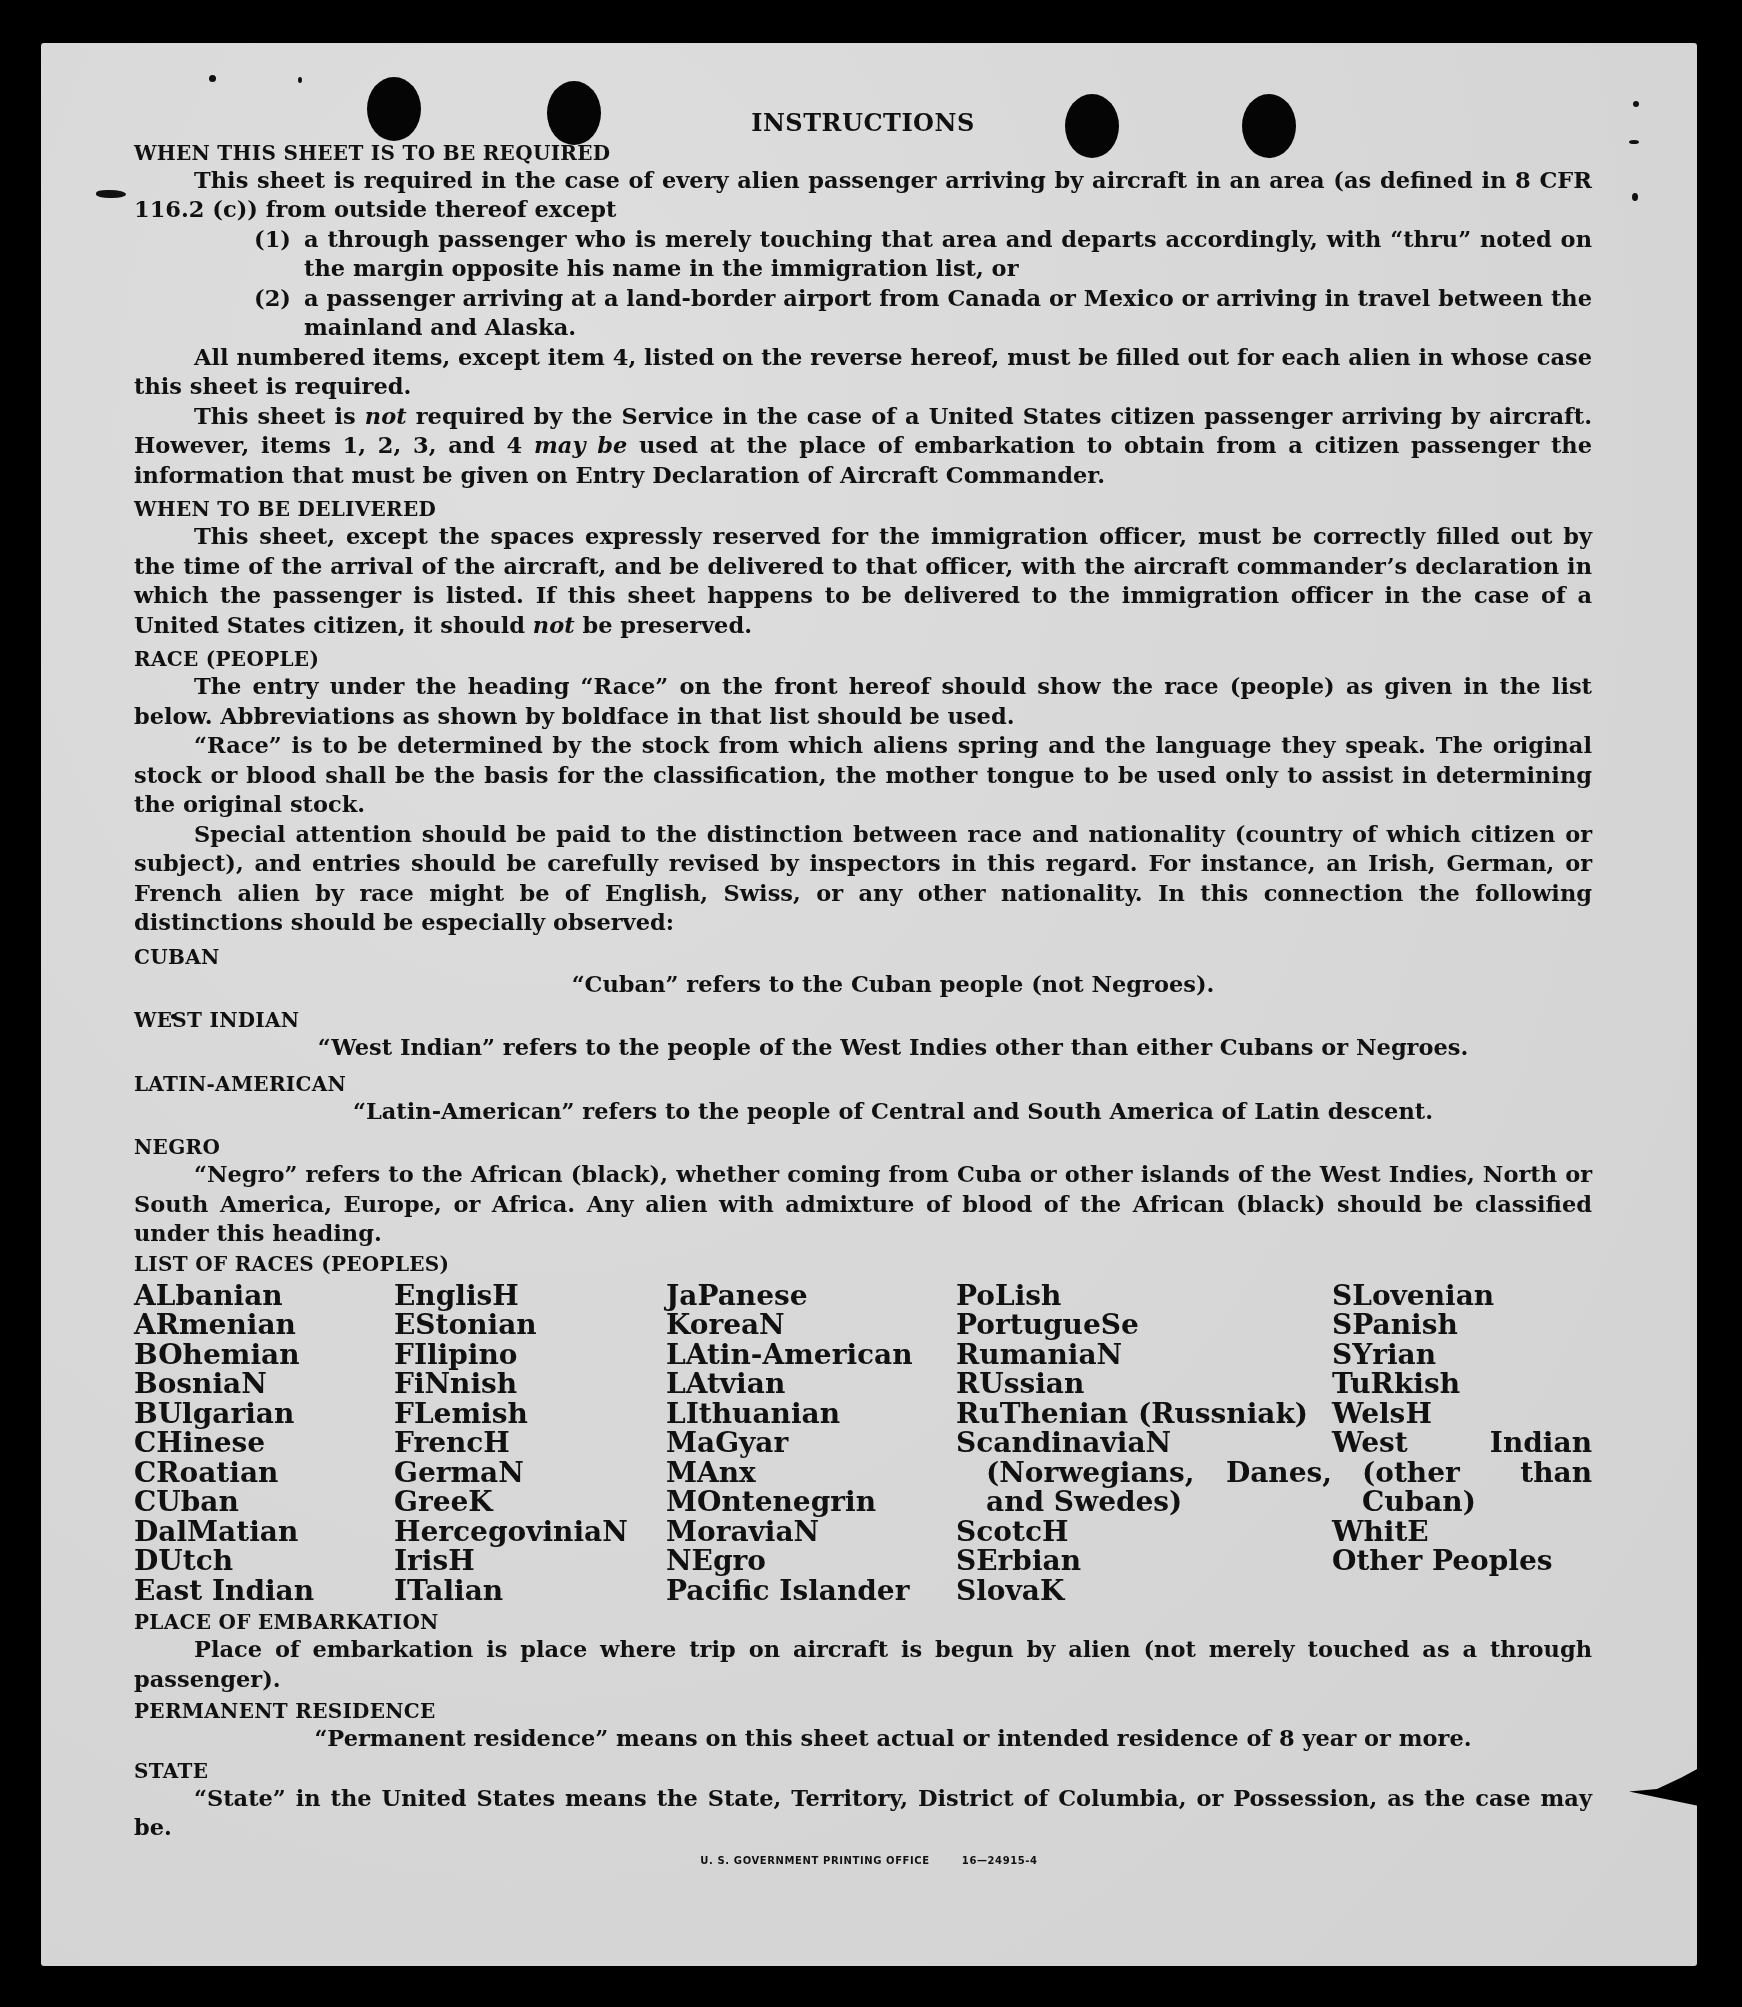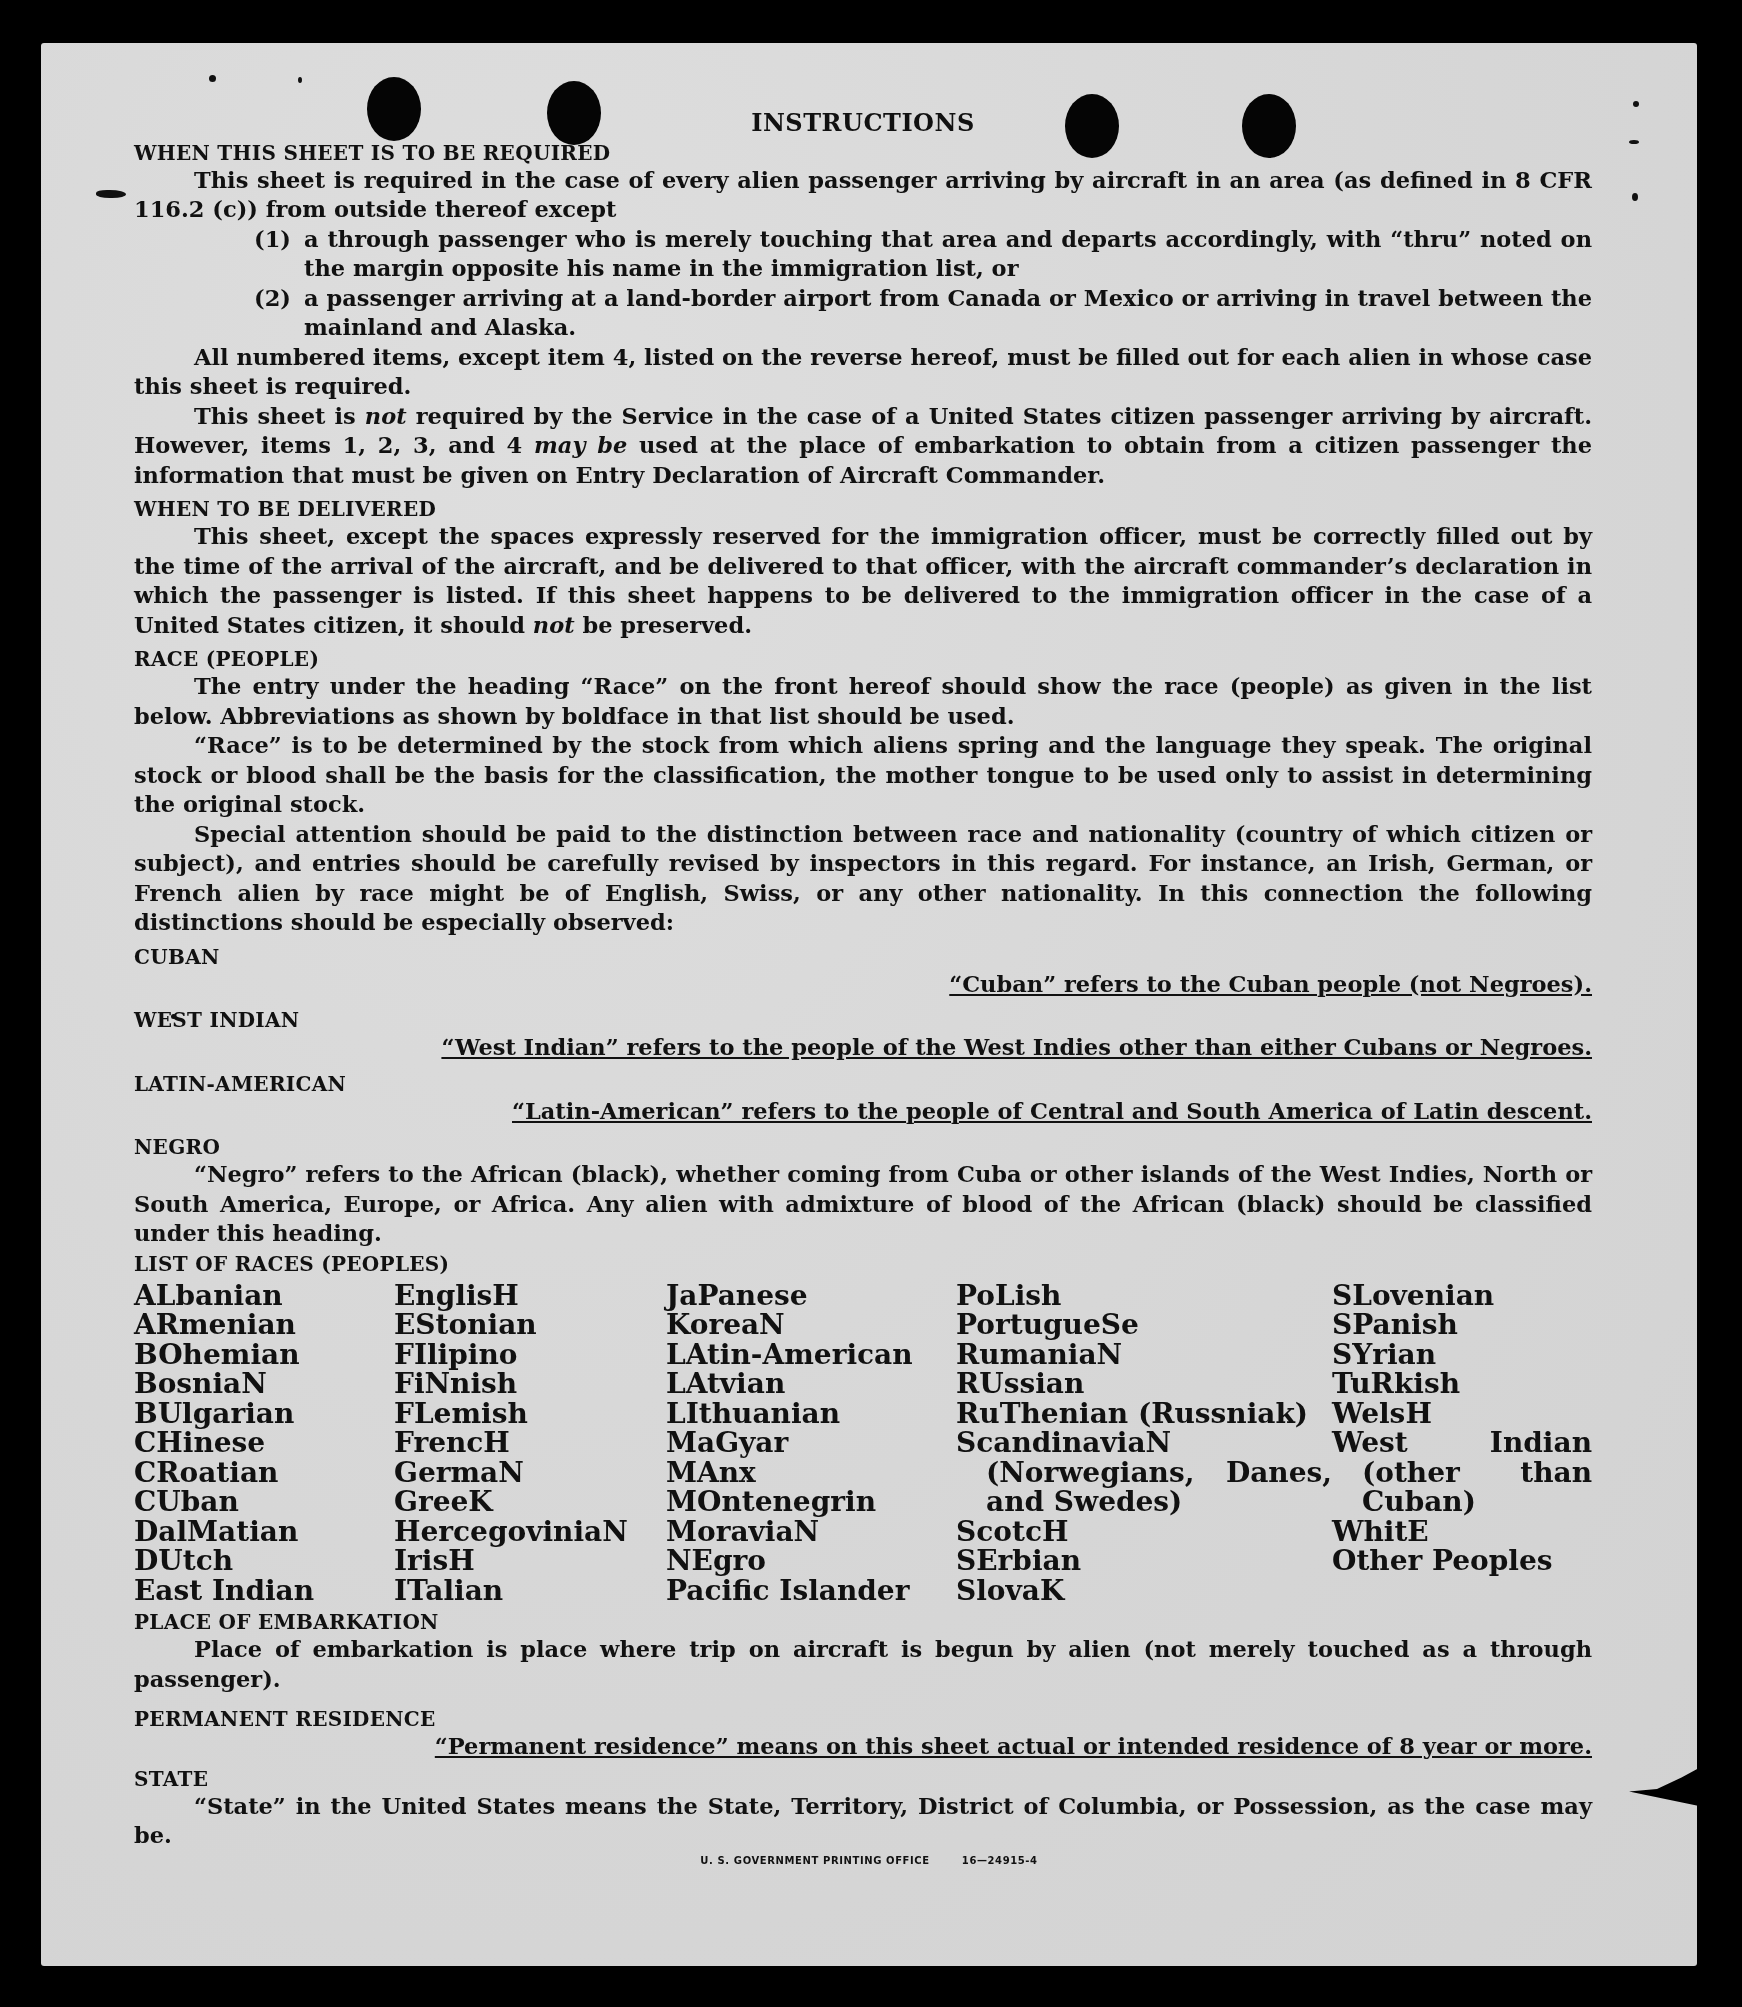--- a/index.html
+++ b/index.html
@@ -24,21 +24,21 @@
     font-weight: bold; font-size: 22.5px; line-height: 29.5px;
     text-align: justify;
   }
   .h1 { text-align: center; font-size: 24px; letter-spacing: 0.5px; margin: 0 0 2px 0; }
   .h2 { text-align: left; font-size: 20px; letter-spacing: 0.3px; line-height: 26px; margin: 0; }
   p { margin: 0; }
   .ind { text-indent: 60px; }
   .item { display: flex; padding-left: 120px; }
   .item .num { width: 50px; flex: none; }
   .item .txt { flex: 1; }
-  .def { text-indent: 60px; text-align: right; text-decoration: underline; }
+  .def { text-indent: 60px; text-align: center; }
   .races {
     display: grid;
     grid-template-columns: 260px 272px 290px 376px 260px;
     font-size: 28px; line-height: 29.5px; margin-top: 4px;
     text-align: left;
   }
   .races .col div { white-space: nowrap; }
   .races .col .wrap { white-space: normal; padding-left: 30px; text-indent: -30px; text-align: justify; }
   .footer {
     position: absolute; left: 0; width: 100%; top: 1812px; text-align: center;
@@ -158,21 +158,21 @@
           <div>TuRkish</div>
           <div>WelsH</div>
           <div class="wrap">West Indian (other than Cuban)</div>
           <div>WhitE</div>
           <div>Other Peoples</div>
         </div>
     </div>
 
     <div class="h2" style="margin-top:4px;">PLACE OF EMBARKATION</div>
     <p class="ind">Place of embarkation is place where trip on aircraft is begun by alien (not merely touched as a through passenger).</p>
-    <div class="h2" style="margin-top:12px;">PERMANENT RESIDENCE</div>
+    <div class="h2" style="margin-top:4px;">PERMANENT RESIDENCE</div>
     <p class="def">“Permanent residence” means on this sheet actual or intended residence of 8 year or more.</p>
     <div class="h2" style="margin-top:4px;">STATE</div>
     <p class="ind">“State” in the United States means the State, Territory, District of Columbia, or Possession, as the case may be.</p>
   </div>
 
   <div class="footer">
     <span>U. S. GOVERNMENT PRINTING OFFICE</span>
     <span>16—24915-4</span>
   </div>
 

